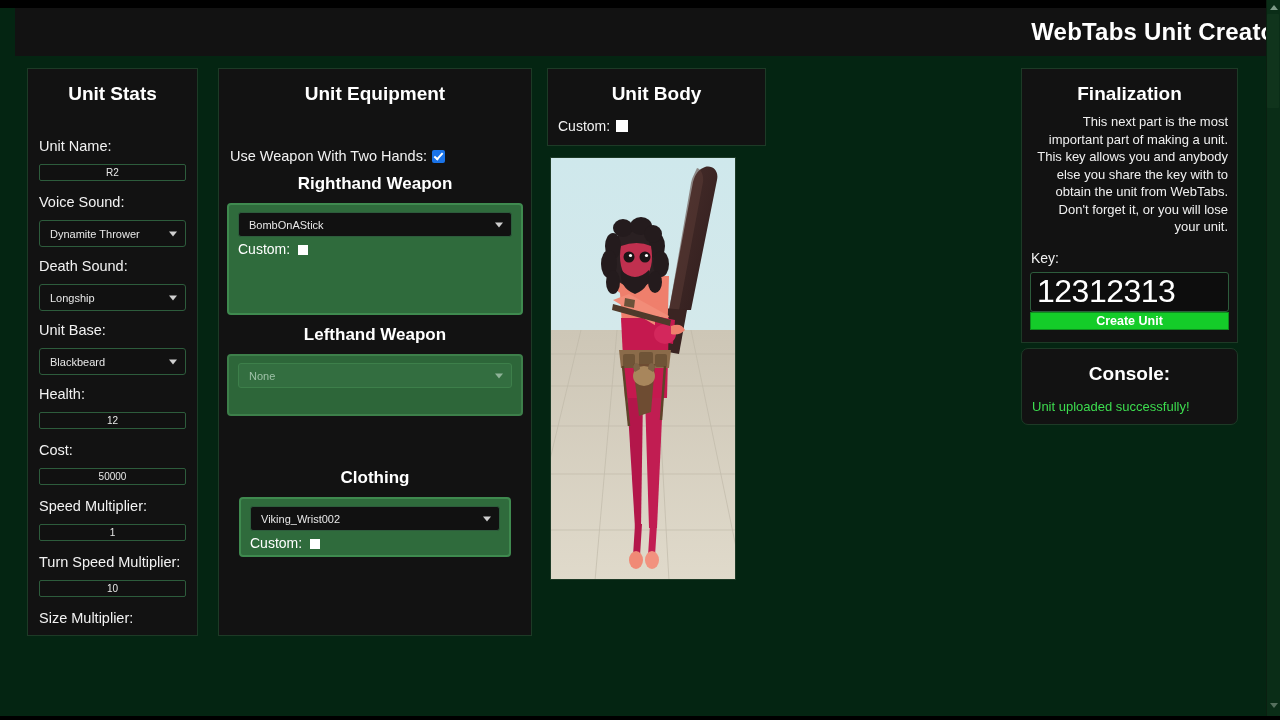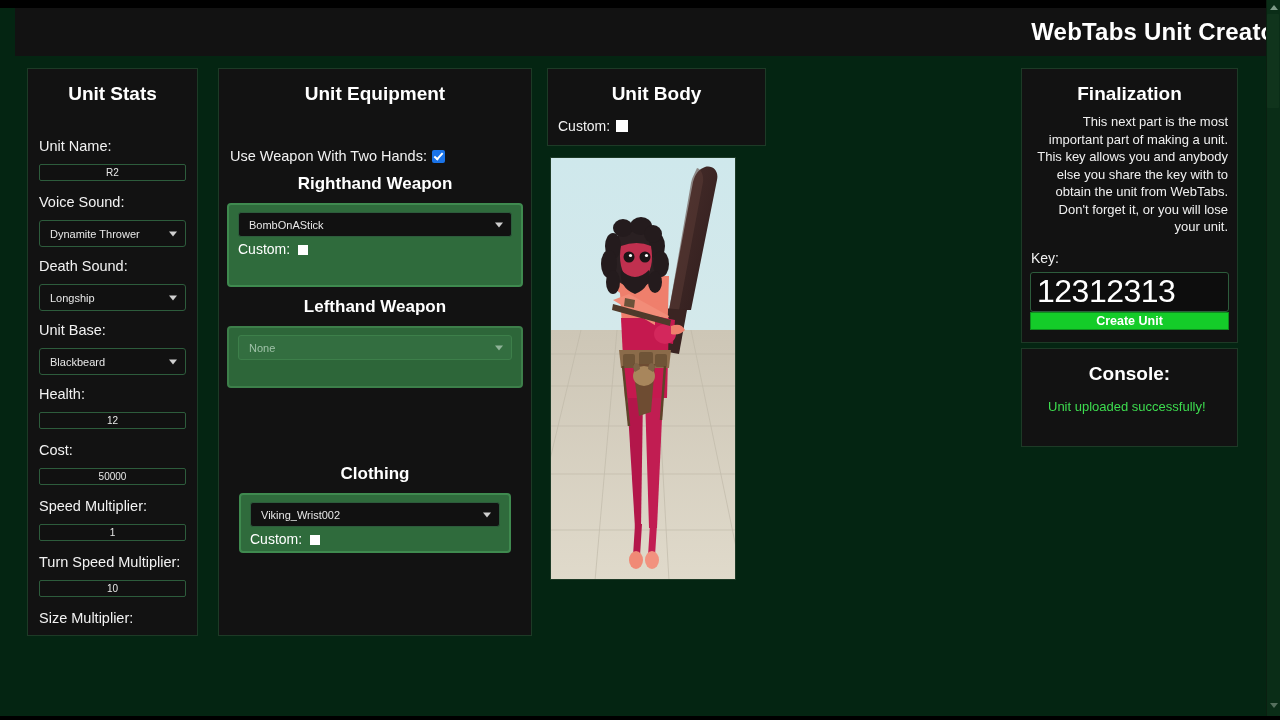--- a/index.html
+++ b/index.html
@@ -178,21 +178,21 @@
     font-size: 14px;
     margin-top: 4px;
   }
   .green-box.muted { background: #2d6639; border-color: #3d7f4a; }
   .green-box.muted .select-box {
     background: #336e40;
     border-color: #3d7f4a;
     color: #9fc2a8;
   }
   .green-box.muted .select-box .caret { border-top-color: #8fb398; }
-  #eq-right-box { height: 84px; }
+  #eq-right-box { height: 112px; }
   #eq-left-box { height: 62px; }
   #eq-cloth-box { height: 60px; margin-left: 12px; margin-right: 12px; }
 
   
   #unit-body {
     left: 547px; top: 68px;
     width: 219px; height: 78px;
     padding: 0 8px;
   }
   #unit-body .custom-row {
@@ -250,22 +250,23 @@
     font-size: 12.5px;
     font-weight: bold;
     font-family: "Liberation Sans", sans-serif;
     display: flex; align-items: center; justify-content: center;
     cursor: pointer;
   }
 
   
   #console-panel {
     left: 1021px; top: 348px;
-    width: 217px; height: 99px;
-    padding: 0 24px;
+    width: 217px; height: 77px;
+    padding: 0 8px;
+    border-radius: 7px;
   }
   .console-line {
     color: #3ddc4f;
     font-size: 13px;
     margin-top: 6px;
     padding-left: 2px;
   }
 
   
   #scrollbar-track {
@@ -381,21 +382,21 @@
     </div>
 
     <div class="section-head">Lefthand Weapon</div>
     <div class="green-box muted" id="eq-left-box">
       <div class="select-box">
         <span>None</span>
         <span class="caret"></span>
       </div>
     </div>
 
-    <div class="section-head" style="margin-top:76px;text-align:center;">Clothing</div>
+    <div class="section-head" style="margin-top:52px;text-align:center;">Clothing</div>
     <div class="green-box" id="eq-cloth-box">
       <div class="select-box">
         <span>Viking_Wrist002</span>
         <span class="caret"></span>
       </div>
       <div class="custom-row">
         <span>Custom:</span>
         <span class="chk-white"></span>
       </div>
     </div>

